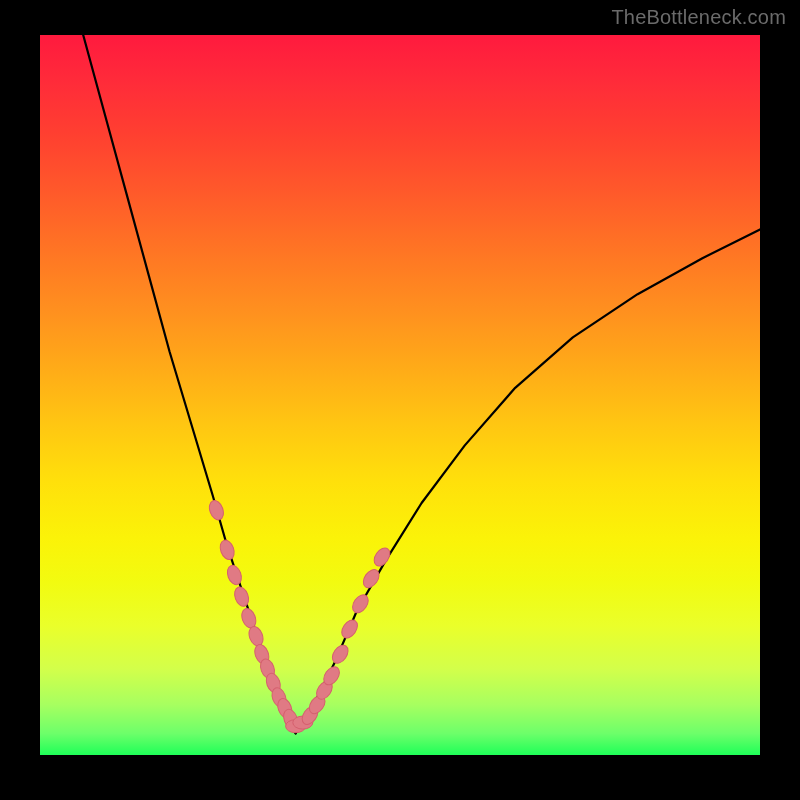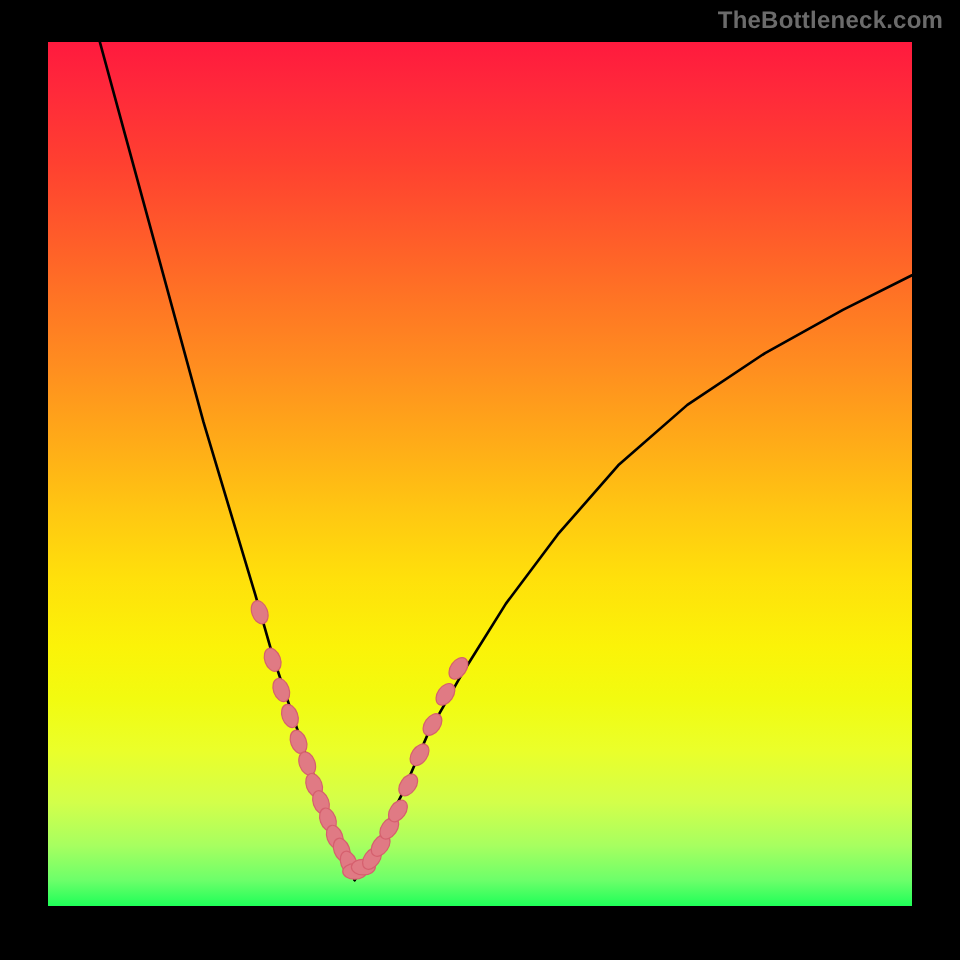--- a/index.html
+++ b/index.html
@@ -41,21 +41,21 @@
       #a7ff60 93%,
       #6dff6a 97%,
       #1fff58 100%);
   }
   .watermark {
     position: absolute;
     top: 6px;
     right: 14px;
     color: #6b6b6b;
     font-size: 20px;
-    font-weight: 700;
+    font-weight: 400;
     letter-spacing: 0.2px;
   }
   svg.curves {
     position: absolute;
     left: 0;
     top: 0;
     width: 720px;
     height: 720px;
   }
 </style>

